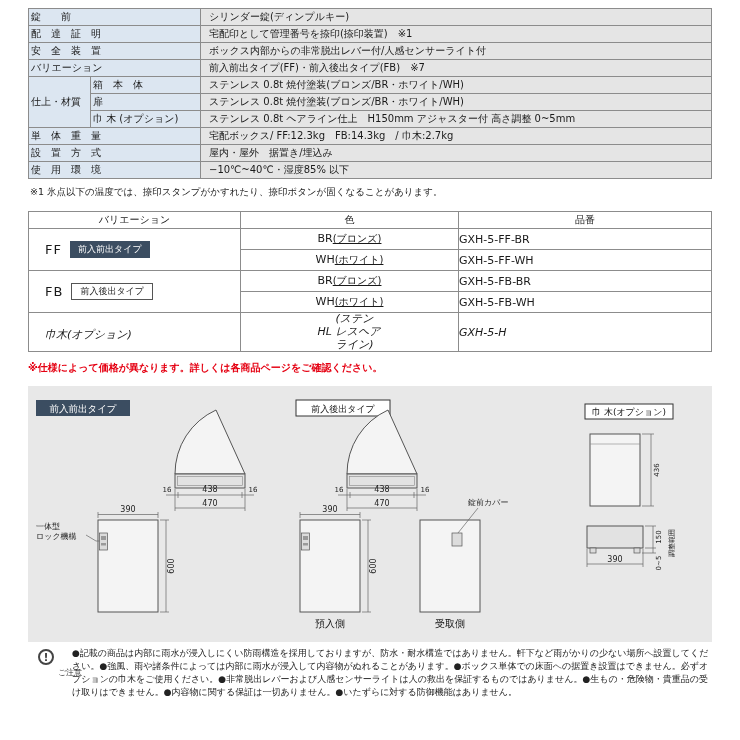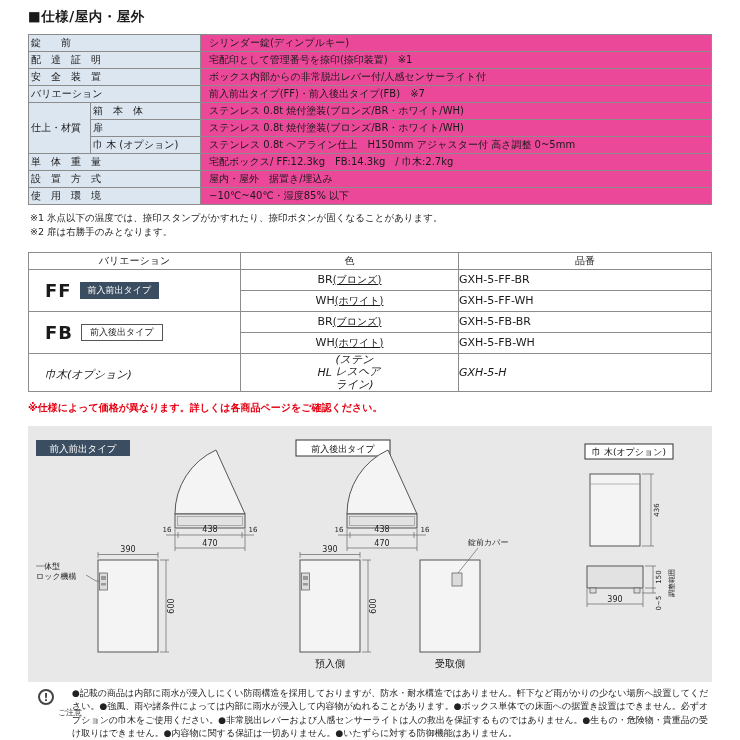--- a/index.html
+++ b/index.html
@@ -6,30 +6,30 @@
   html,body { width:740px; height:740px; background:#fff; overflow:hidden;
     font-family:"DejaVu Sans","Liberation Sans",sans-serif; color:#1a1a1a; }
   .page { padding:8px 28px 0 28px; }
 
   .title { font-size:13.5px; font-weight:bold; margin-bottom:8px; letter-spacing:0.5px; }
 
   table { border-collapse:collapse; width:684px; table-layout:fixed; }
   .spec-table { border:1px solid #4a4a4a; }
   .spec-table th, .spec-table td { border:1px solid #8c8c8c; font-weight:normal; }
   .spec-table th { background:#dce6f1; font-size:10px; text-align:left; height:15.8px; padding:0 2px; }
-  .spec-table td { font-size:10px; padding:1px 8px; background:#ec4899; }
+  .spec-table td { font-size:10px; padding:1px 8px; background:#e5e5e5; }
 
   .footnotes { font-size:9.5px; line-height:1.5; margin:6px 0 12px 2px; color:#222; }
 
   .var-table { border:1px solid #4a4a4a; margin-top:2px; }
   .var-table th, .var-table td { border:1px solid #8c8c8c; font-weight:normal; }
   .var-table th { font-size:10px; height:17px; text-align:center; background:#fff; }
   .vcode { padding-left:16px; vertical-align:middle; }
   .vcode-inner { display:flex; align-items:center; gap:8px; }
-  .code { font-size:18px; letter-spacing:1px;font-weight:bold; }
+  .code { font-size:13px; letter-spacing:1px; }
   .plain-code { font-size:11px; }
   .badge-filled { background:#3b4d61; color:#fff; font-size:9px; padding:2px 8px; white-space:nowrap; }
   .badge-outline { border:1px solid #555; color:#222; background:#fff; font-size:9px; padding:1px 8px; white-space:nowrap; }
   .vcolor { text-align:center; font-size:11px; height:21px; }
   .color-note { font-size:10px;text-decoration:underline; }
   .stack-note { display:inline-block; width:46px; font-size:11px; line-height:1.15; text-align:left; vertical-align:middle; }
   .vpart { font-size:11px; padding-left:0; }
   .rowtall { height:27px;font-style:italic; }
 
   .price-note { color:#e50012; font-size:10px; font-weight:bold; margin:9px 0 0 0; }
@@ -59,21 +59,20 @@
   .caution-mark { width:16px; height:16px; border:2px solid #444; border-radius:50%; color:#444;
     font-size:11px; font-weight:bold; line-height:13px; text-align:center; }
   .caution-text { font-size:8px; color:#333; margin-top:2px; white-space:nowrap;margin-left:48px; }
   .notes-text { font-size:9px; line-height:1.45; color:#222; flex:1; }
 </style>
 </head>
 <body>
 
 <div class="page">
 
-  <div class="title">■仕様/屋内・屋外</div>
 
   <table class="spec-table">
     <colgroup>
         <col style="width:62px">
         <col style="width:110px">
         <col>
       </colgroup>
     <tbody>
         <tr>
       <th colspan="2">錠　　前</th>
@@ -114,21 +113,20 @@
     </tr>
     <tr>
       <th colspan="2">使　用　環　境</th>
       <td>−10℃~40℃・湿度85% 以下</td>
     </tr>
   </tbody>
     </table>
 
   <div class="footnotes">
     <div>※1 氷点以下の温度では、捺印スタンプがかすれたり、捺印ボタンが固くなることがあります。</div>
-    <div>※2 扉は右勝手のみとなります。</div>
   </div>
 
   <table class="var-table">
     <colgroup>
         <col style="width:212px">
         <col style="width:218px">
         <col>
       </colgroup>
     <tbody>
         <tr>

